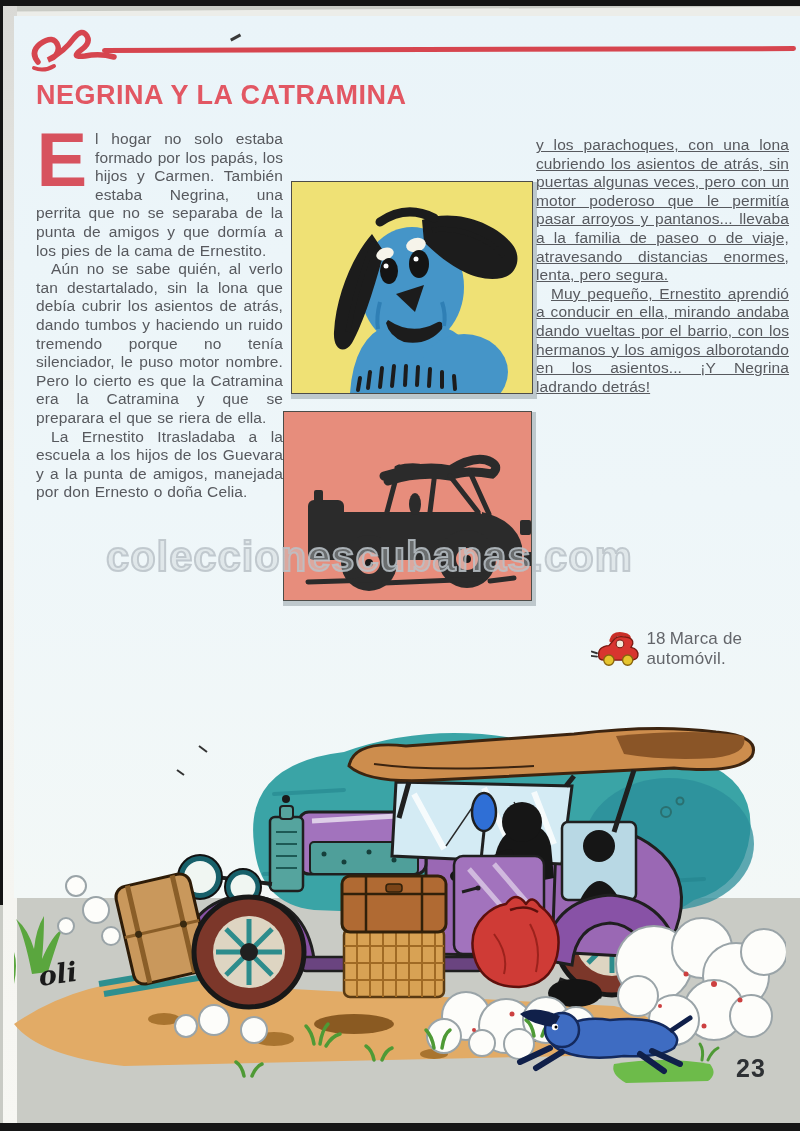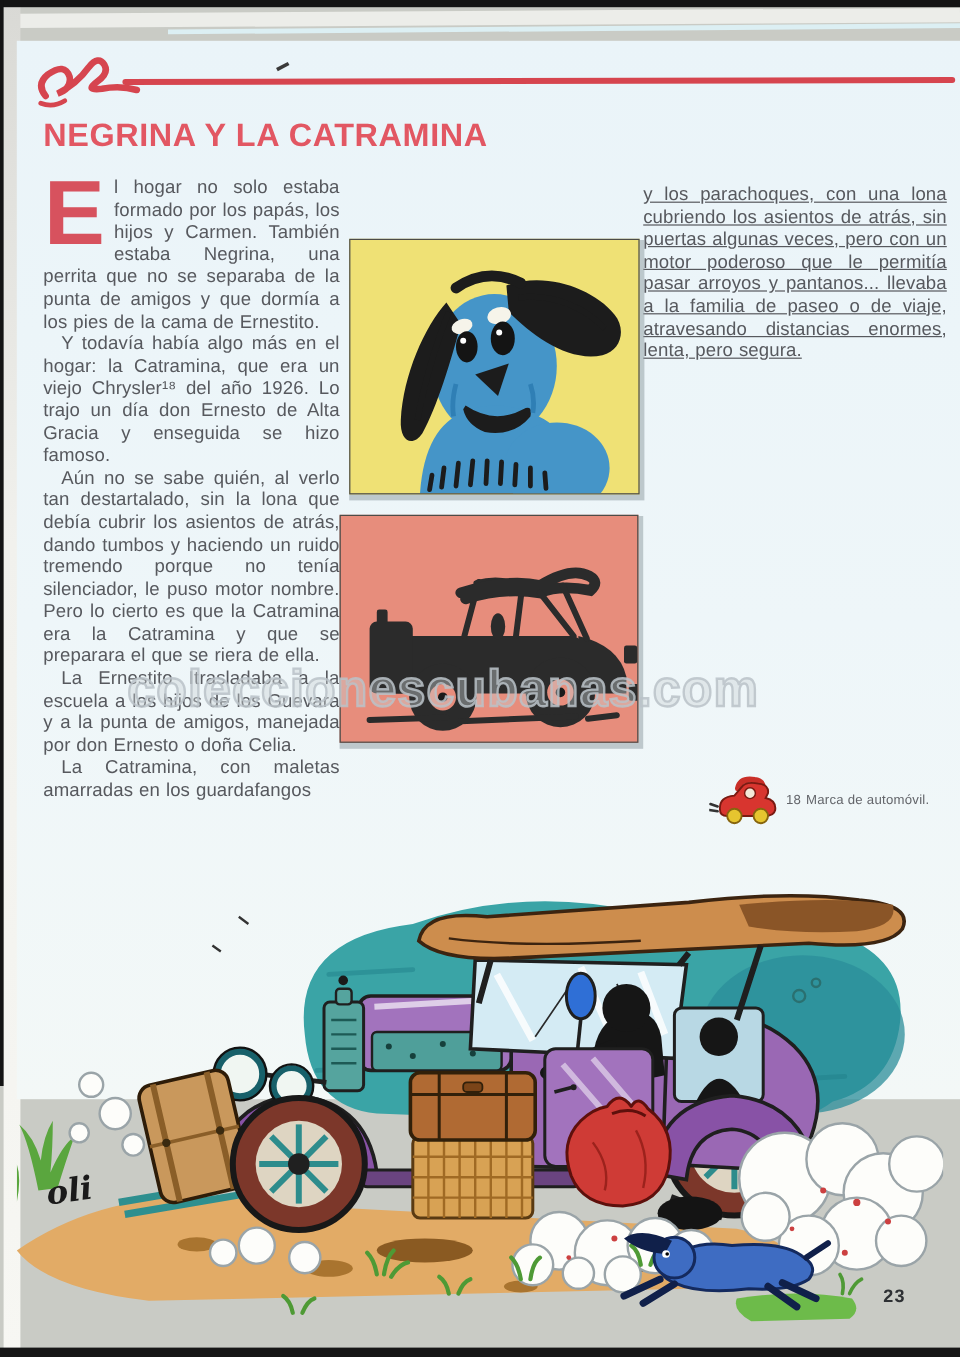--- a/index.html
+++ b/index.html
@@ -11,21 +11,21 @@
   
   .strip-top    { position:absolute; top:0; left:0; right:0; height:6px; background:#141414; z-index:60; }
   .strip-bottom { position:absolute; bottom:0; left:0; right:0; height:8px; background:#161616; z-index:60; }
   .strip-left   { position:absolute; top:0; left:0; width:3px; height:905px; background:#141414; z-index:61; }
   .page-edge-a  { position:absolute; top:9px; left:14px; right:0; height:12px; background:#ecede9; transform:rotate(-0.35deg); z-index:2; }
   .page-edge-b  { position:absolute; top:22px; left:140px; right:0; height:4px; background:#dcefF3; transform:rotate(-0.45deg); z-index:2; }
   .left-sliver  { position:absolute; top:0; left:3px; width:14px; height:100%;
                   background:linear-gradient(180deg,#d9d9d5,#f1f1ed 40%,#f7f7f3); z-index:3; }
   
   .page {
-    position:absolute; left:14px; top:34px; width:786px; height:882px;
+    position:absolute; left:14px; top:16px; width:786px; height:882px;
     background:linear-gradient(180deg,var(--page-bg) 0%, #eef6f9 55%, #f3f8f7 100%);
     z-index:10;
   }
   
   .squiggle { position:absolute; left:14px; top:6px; }
   .rule { position:absolute; left:88px; top:31px; width:694px; height:5px;
           background:var(--accent-red); border-radius:3px; transform:rotate(-0.15deg); }
   .tick { position:absolute; left:216px; top:20px; width:11px; height:2.5px; background:#3a3a3a; transform:rotate(-28deg); }
   h1.title {
     position:absolute; left:22px; top:64px; margin:0;
@@ -44,35 +44,35 @@
     font-size:76px; line-height:54px; font-weight:800; text-align:center;
     color:var(--dropcap-red);
   }
   
   .figure { position:absolute; box-shadow:2px 3px 0 2px rgba(150,162,168,0.55); border:1px solid #4c4c48; }
   .fig-dog { left:277px; top:165px; width:240px; height:211px; background:var(--dog-panel-bg); }
   .fig-car { left:269px; top:395px; width:247px; height:188px; background:var(--car-panel-bg); }
   .figure svg { display:block; }
   
   .footnote { position:absolute; left:577px; top:612px; display:flex; align-items:center; gap:6px; }
-  .footnote .fn-text { font-size:11px; color:#63656a; letter-spacing:0.2px; }
+  .footnote .fn-text { font-size:17px; color:#63656a; letter-spacing:0.2px; }
   .fn-marker { margin-right:4px; }
   
   .watermark {
     position:absolute; left:92px; top:516px; width:600px; z-index:50;
     font-size:43px; font-weight:700; letter-spacing:1px; white-space:nowrap;
     transform:scaleX(0.97); transform-origin:left;
     color:rgba(203,209,213,0.40);
     -webkit-text-stroke:2px rgba(186,194,200,0.85);
     pointer-events:none;
   }
   
   .main-illo { position:absolute; left:0px; top:708px; width:772px; height:372px; }
   
-  .page-number { position:absolute; left:722px; top:1038px; font-size:15px; font-weight:800;
+  .page-number { position:absolute; left:722px; top:1038px; font-size:25px; font-weight:800;
                  color:var(--page-number-color); letter-spacing:1px; }
 </style>
 </head>
 <body>
 
 <div class="strip-top"></div>
 <div class="page-edge-a"></div>
 <div class="page-edge-b"></div>
 <div class="left-sliver"></div>
 <div class="strip-left"></div>
@@ -83,28 +83,27 @@
     <path d="M10 40 Q2 30 12 22 Q26 12 30 24 Q32 34 20 38 Q36 30 46 16 Q54 6 59 14 Q63 21 53 28 Q42 36 57 34 Q72 31 86 35" fill="none" stroke="#d6454f" stroke-width="5.5" stroke-linecap="round"></path>
     <path d="M6 46 Q16 50 26 44" fill="none" stroke="#d6454f" stroke-width="4" stroke-linecap="round"></path>
   </svg>
   <div class="rule"></div>
   <div class="tick"></div>
 
   <h1 class="title">NEGRINA Y LA CATRAMINA</h1>
 
   <div class="col col-left">
     <p class="p-first"><span class="dropcap">E</span><span>l hogar no solo estaba formado por los papás, los hijos y Carmen. También estaba Negrina, una perrita que no se separaba de la punta de amigos y que dormía a los pies de la cama de Ernestito.</span></p>
-    <p>Y todavía había algo más en el hogar: la Catramina, que era un viejo Chrysler¹⁸ del año 1926. Lo trajo un día don Ernesto de Alta Gracia y enseguida se hizo famoso.</p>
     <p>Aún no se sabe quién, al verlo tan destartalado, sin la lona que debía cubrir los asientos de atrás, dando tumbos y haciendo un ruido tremendo porque no tenía silenciador, le puso motor nombre. Pero lo cierto es que la Catramina era la Catramina y que se preparara el que se riera de ella.</p>
     <p>La Ernestito Itrasladaba a la escuela a los hijos de los Guevara y a la punta de amigos, manejada por don Ernesto o doña Celia.</p>
-    <p>La Catramina, con maletas amarradas en los guardafangos</p>
   </div>
 
   <div class="col col-right">
     <p class="p-first">y los parachoques, con una lona cubriendo los asientos de atrás, sin puertas algunas veces, pero con un motor poderoso que le permitía pasar arroyos y pantanos... llevaba a la familia de paseo o de viaje, atravesando distancias enormes, lenta, pero segura.</p>
+    <p>Muy pequeño, Ernestito aprendió a conducir en ella, mirando andaba dando vueltas por el barrio, con los hermanos y los amigos alborotando en los asientos... ¡Y Negrina ladrando detrás!</p>
   </div>
 
   <div class="figure fig-dog">
     <svg width="240" height="211" viewBox="0 0 240 211">
       <ellipse cx="120" cy="105" rx="52" ry="60" fill="#4595c8"></ellipse>
       <path d="M58 211 Q62 155 96 143 Q122 132 152 145 Q188 158 192 211 Z" fill="#4595c8"></path>
       <ellipse cx="172" cy="190" rx="44" ry="38" fill="#4595c8"></ellipse>
       <path d="M80 52 C62 72 44 112 42 150 C41 168 52 173 60 161 C72 140 84 100 92 70 Z" fill="#1c1c1c"></path>
       <path d="M82 60 C70 90 60 125 56 150" stroke="#1c1c1c" stroke-width="5" fill="none"></path>
       <path d="M130 38 C162 26 202 40 220 62 C230 74 226 92 210 96 C182 102 152 80 132 60 Z" fill="#1c1c1c"></path>

